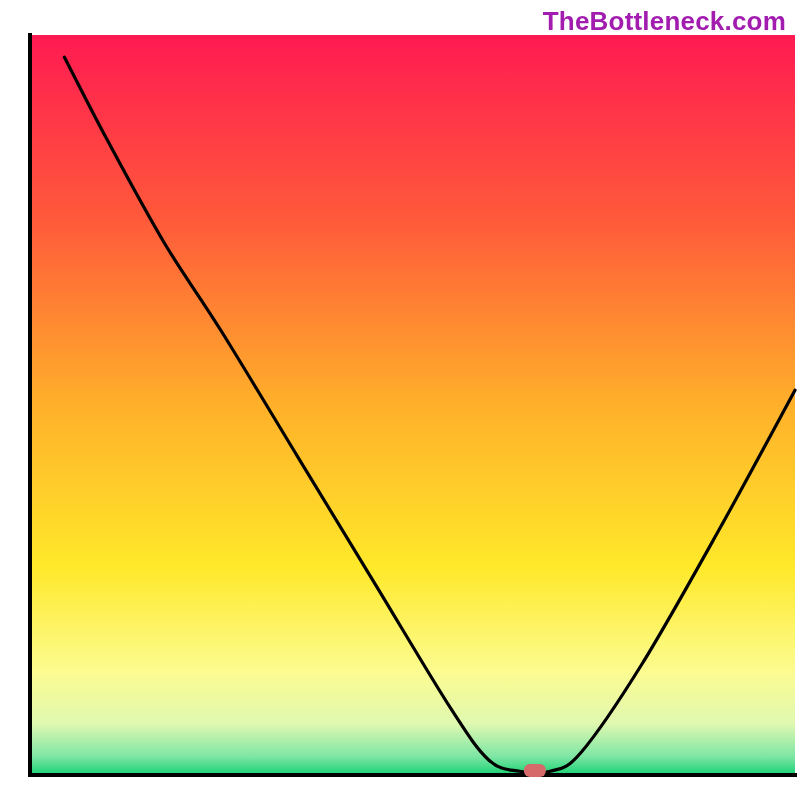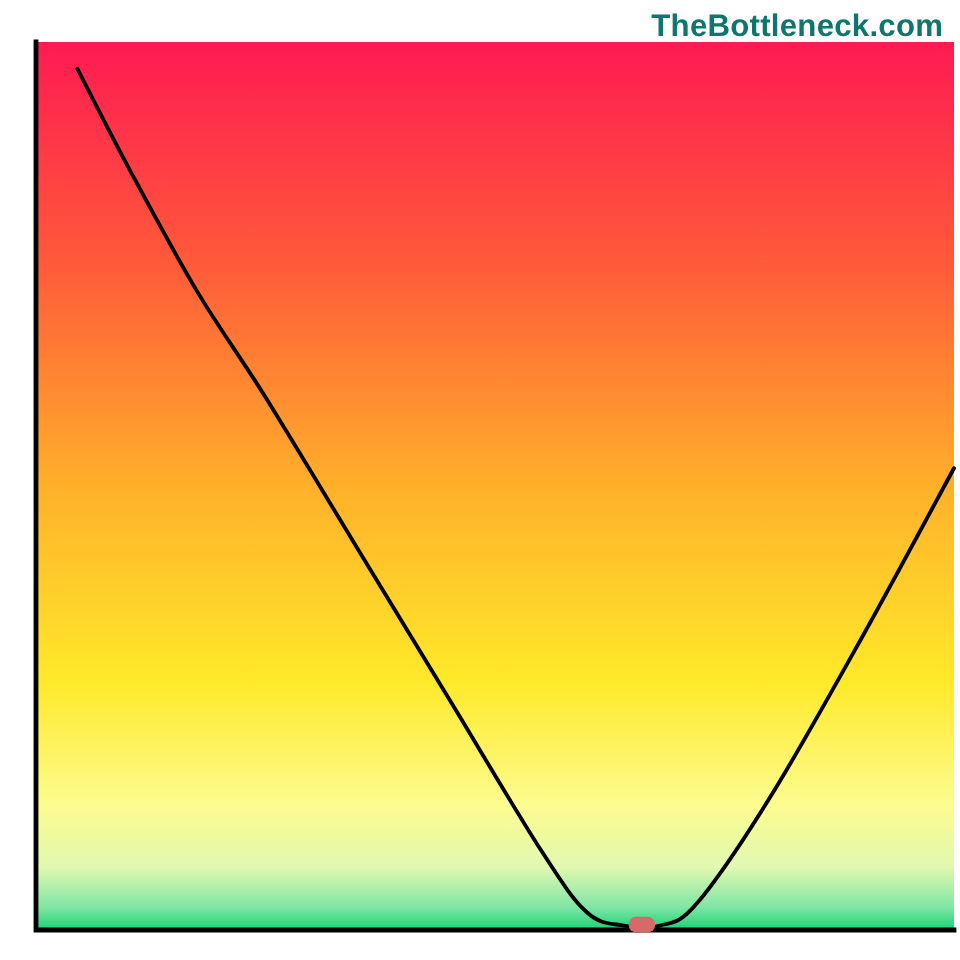--- a/index.html
+++ b/index.html
@@ -15,21 +15,21 @@
     width: 800px;
     height: 800px;
     box-sizing: border-box;
   }
   .watermark {
     position: absolute;
     top: 6px;
     right: 14px;
     font-size: 26px;
     font-weight: 600;
-    color: #0f766e;
+    color: #a21caf;
     letter-spacing: 0.2px;
   }
   svg {
     display: block;
   }
 </style>
 </head>
 <body>
 
 <div class="frame">

